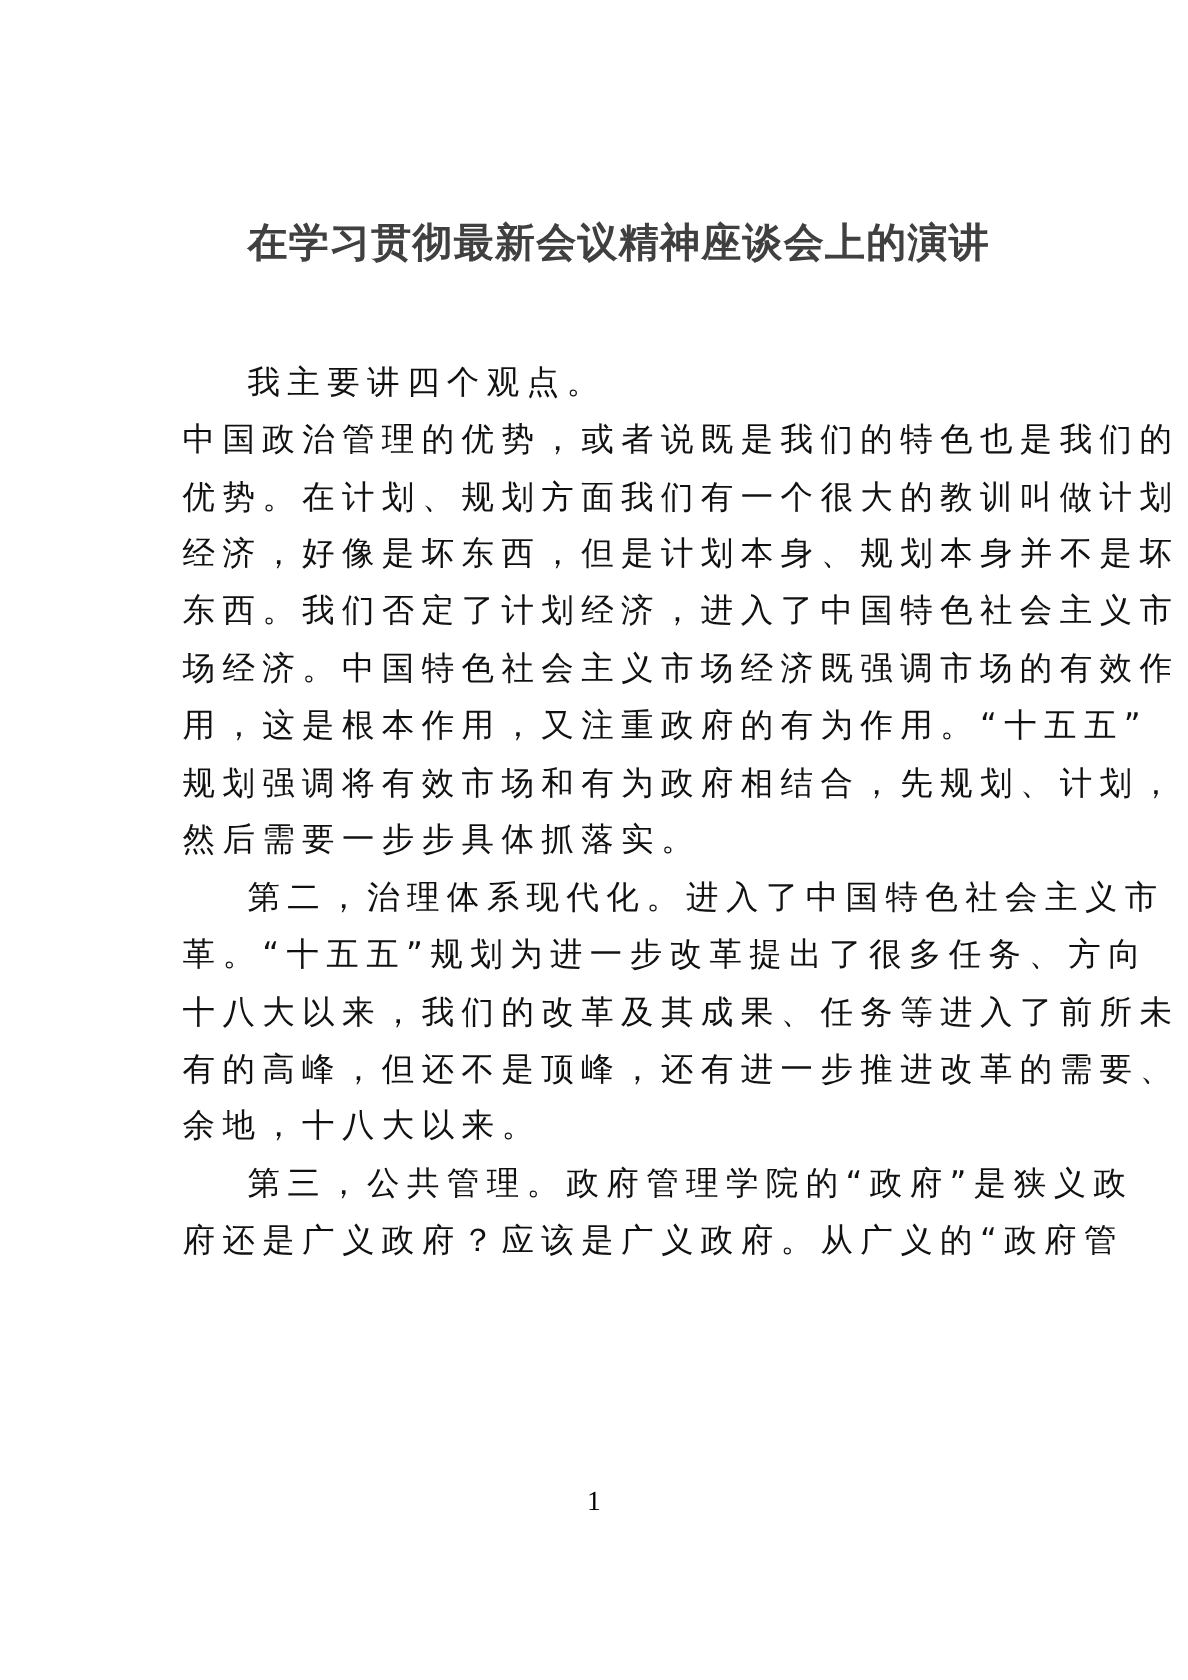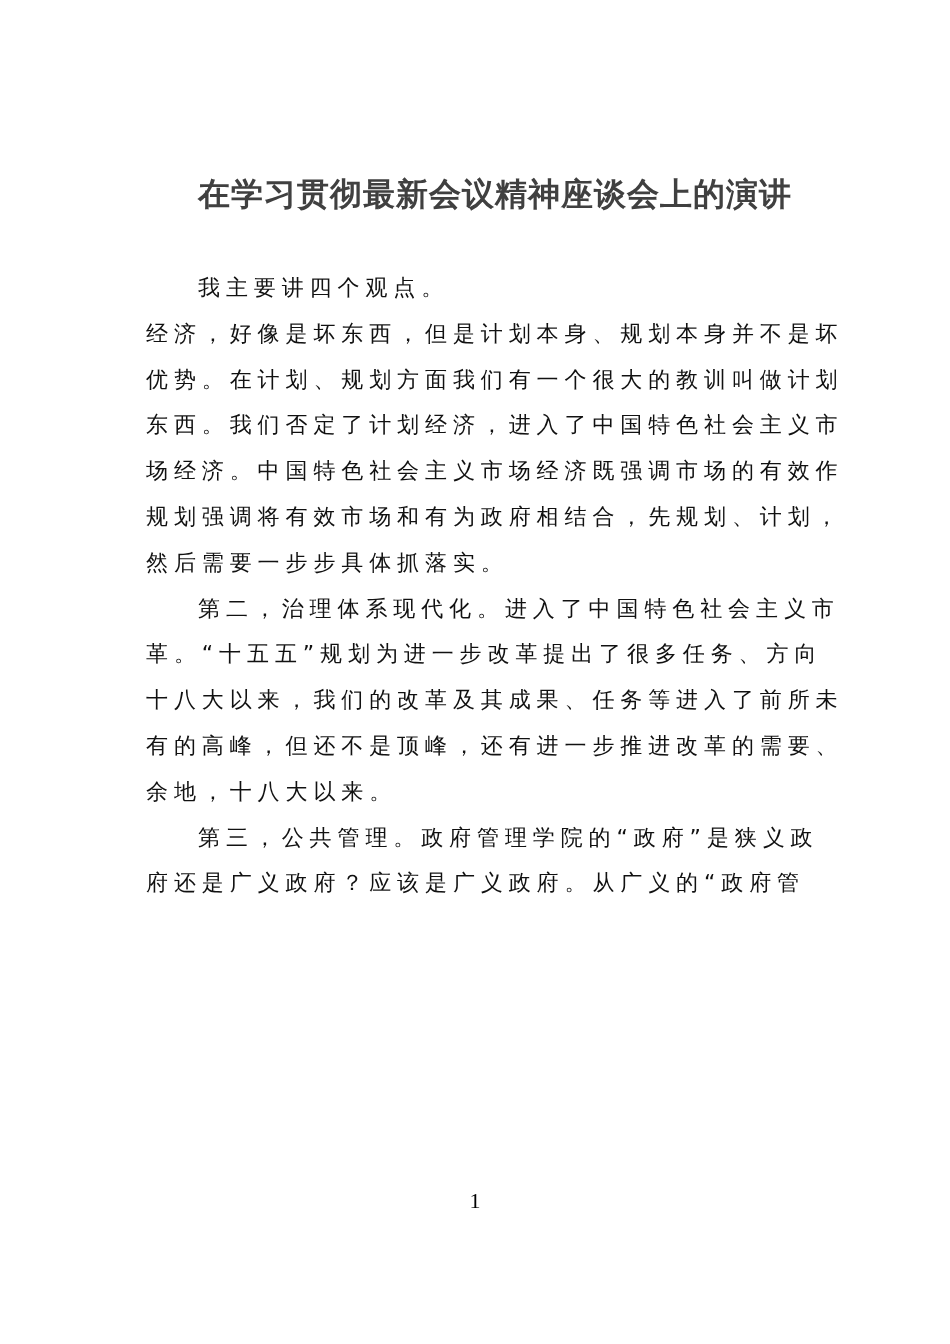--- a/index.html
+++ b/index.html
@@ -6,44 +6,46 @@
   body { width: 950px; height: 1344px; position: relative; overflow: hidden; }
   .page { position: absolute; left: 0; top: 0; width: 950px; height: 1344px; background: #fff; }
   .title {
     position: absolute; left: 0; top: 168px; width: 950px; text-align: center;
     font-family: "DejaVu Serif", "Liberation Serif", serif;
     font-weight: bold; font-size: 32px; line-height: 52px; color: #404040;
     letter-spacing: 1px;
     margin-left: 20px;
   }
   .body {
-    position: absolute; left: 146px; top: 265px; width: 660px;
+    position: absolute; left: 146px; top: 284px; width: 660px;
     font-family: "DejaVu Sans", "Liberation Sans", sans-serif;
-    font-size: 22px; line-height: 45.8px; color: #111;
+    font-size: 26px; line-height: 45.8px; color: #111;
     letter-spacing: 5.9px; text-align: justify;
   }
   .line { display: block; white-space: nowrap; height: 45.8px; }
   .indent { padding-left: 52px; }
   .page-number {
     position: absolute; left: 0; top: 1188px; width: 950px; text-align: center;
     font-family: "Liberation Serif", "DejaVu Serif", serif; font-size: 22px; color: #000;
   }
 </style>
 </head>
 <body>
 
 <div class="page">
   <div class="title">在学习贯彻最新会议精神座谈会上的演讲</div>
 
   <div class="body">
     <span class="line indent">我主要讲四个观点。</span>
+    <span class="line">中国政治管理的优势，或者说既是我们的特色也是我们的</span>
+    <span class="line">优势。在计划、规划方面我们有一个很大的教训叫做计划</span>
     <span class="line">经济，好像是坏东西，但是计划本身、规划本身并不是坏</span>
-    <span class="line">优势。在计划、规划方面我们有一个很大的教训叫做计划</span>
     <span class="line">东西。我们否定了计划经济，进入了中国特色社会主义市</span>
     <span class="line">场经济。中国特色社会主义市场经济既强调市场的有效作</span>
+    <span class="line">用，这是根本作用，又注重政府的有为作用。“十五五”</span>
     <span class="line">规划强调将有效市场和有为政府相结合，先规划、计划，</span>
     <span class="line">然后需要一步步具体抓落实。</span>
     <span class="line indent">第二，治理体系现代化。进入了中国特色社会主义市</span>
     <span class="line">革。“十五五”规划为进一步改革提出了很多任务、方向</span>
     <span class="line">十八大以来，我们的改革及其成果、任务等进入了前所未</span>
     <span class="line">有的高峰，但还不是顶峰，还有进一步推进改革的需要、</span>
     <span class="line">余地，十八大以来。</span>
     <span class="line indent">第三，公共管理。政府管理学院的“政府”是狭义政</span>
     <span class="line">府还是广义政府？应该是广义政府。从广义的“政府管</span>
   </div>

